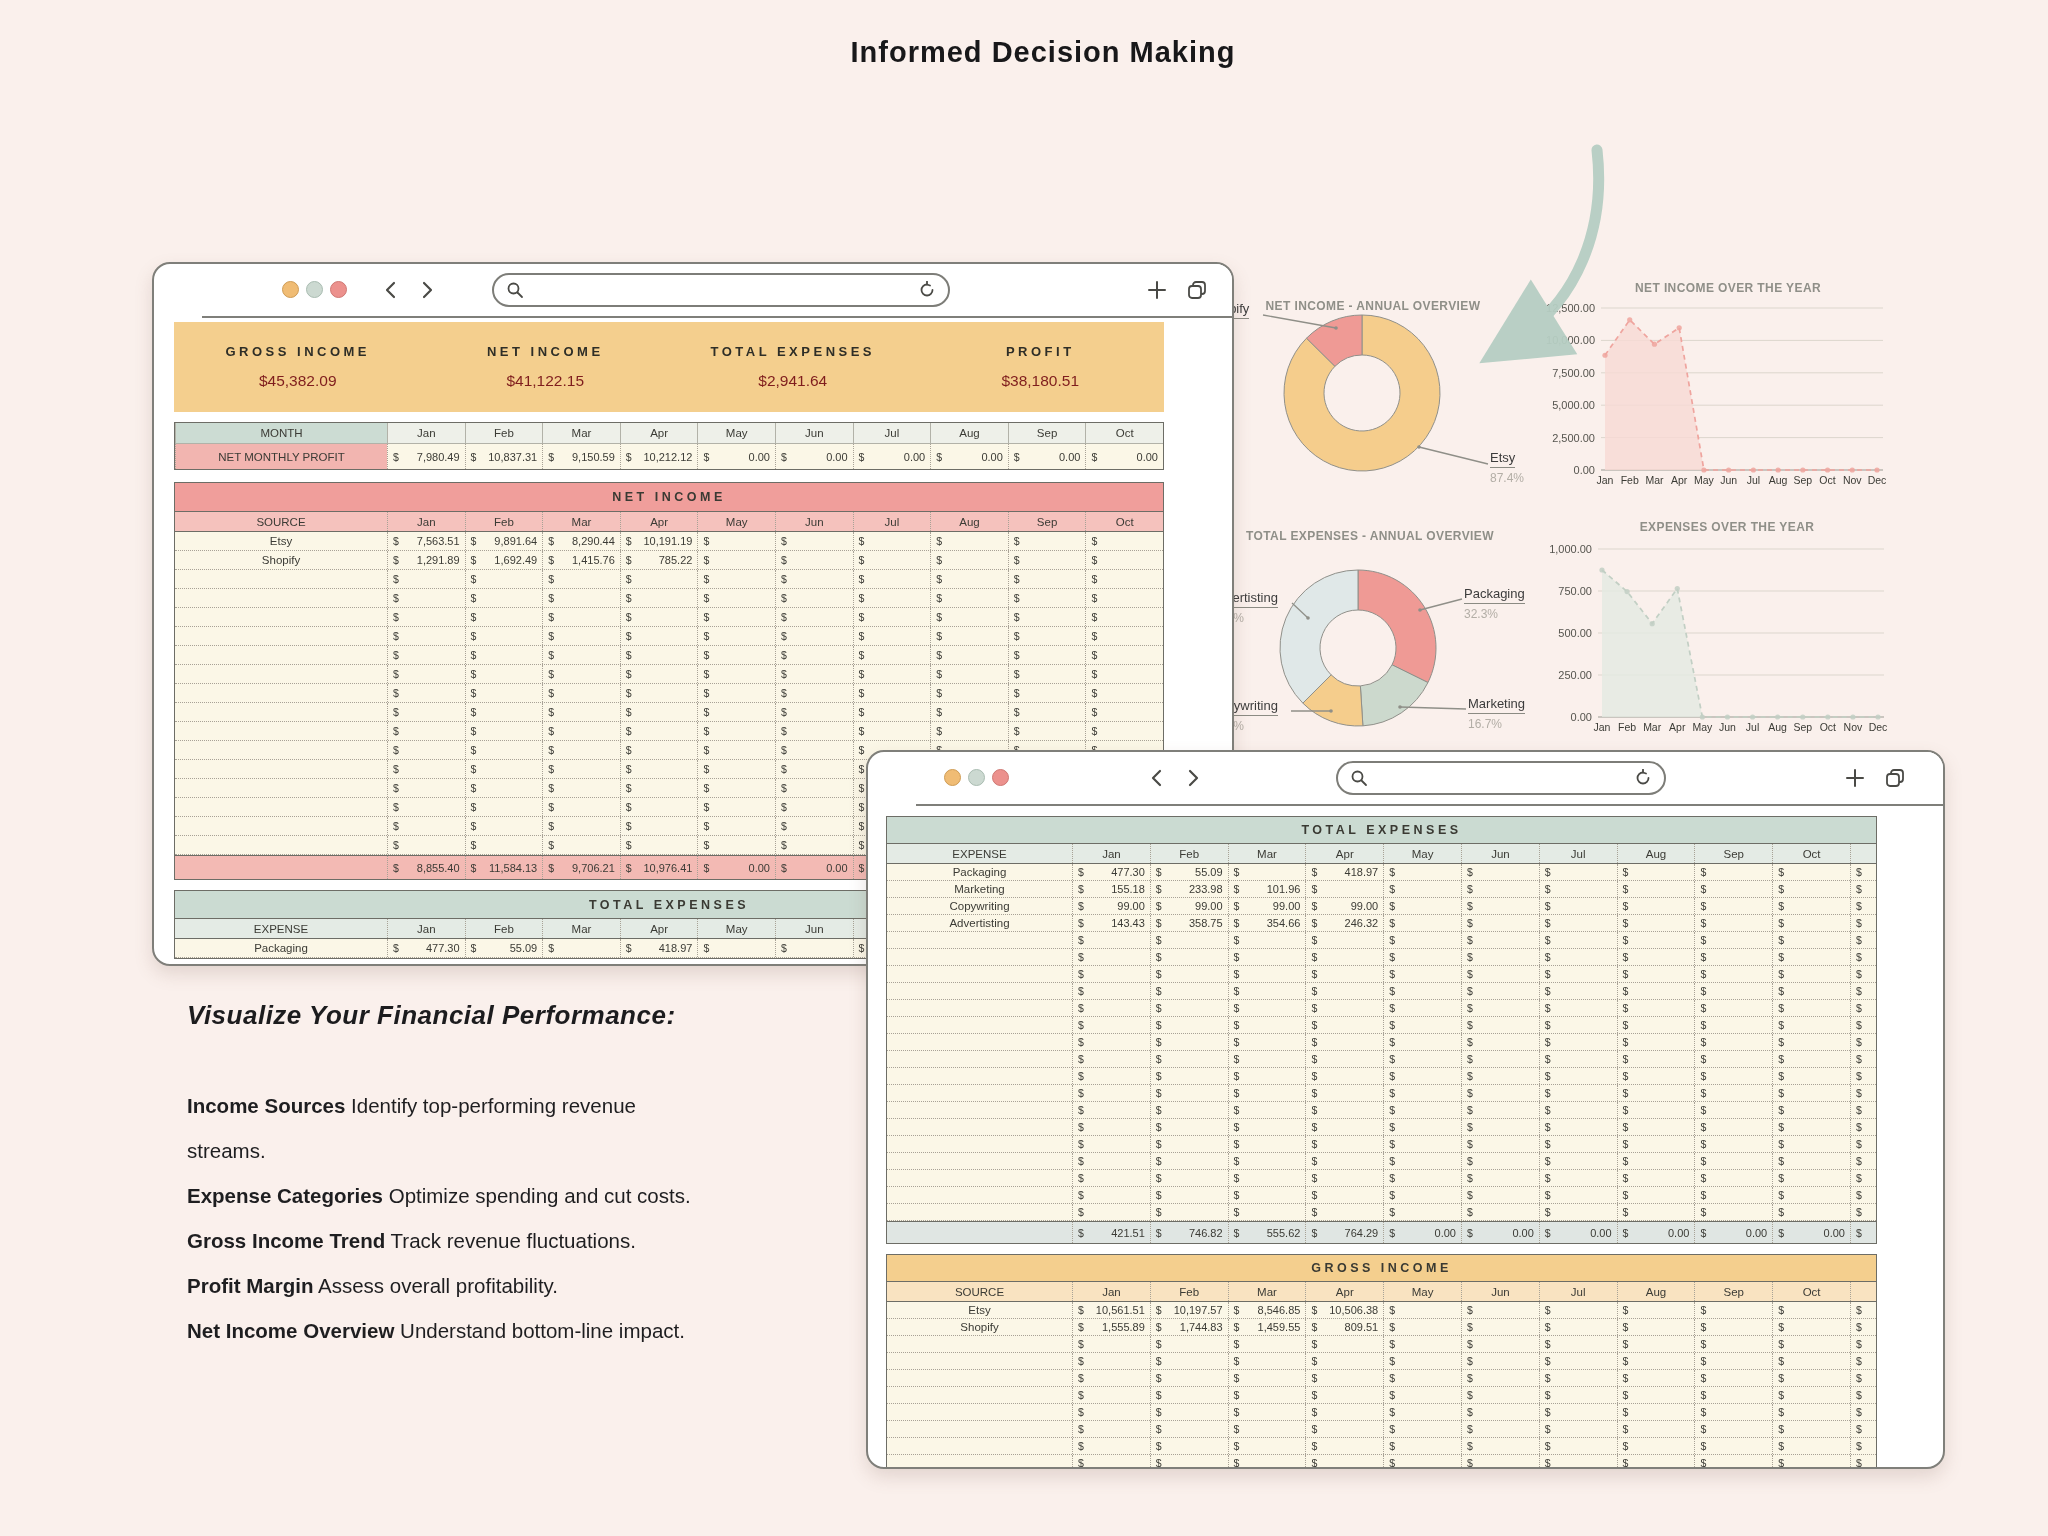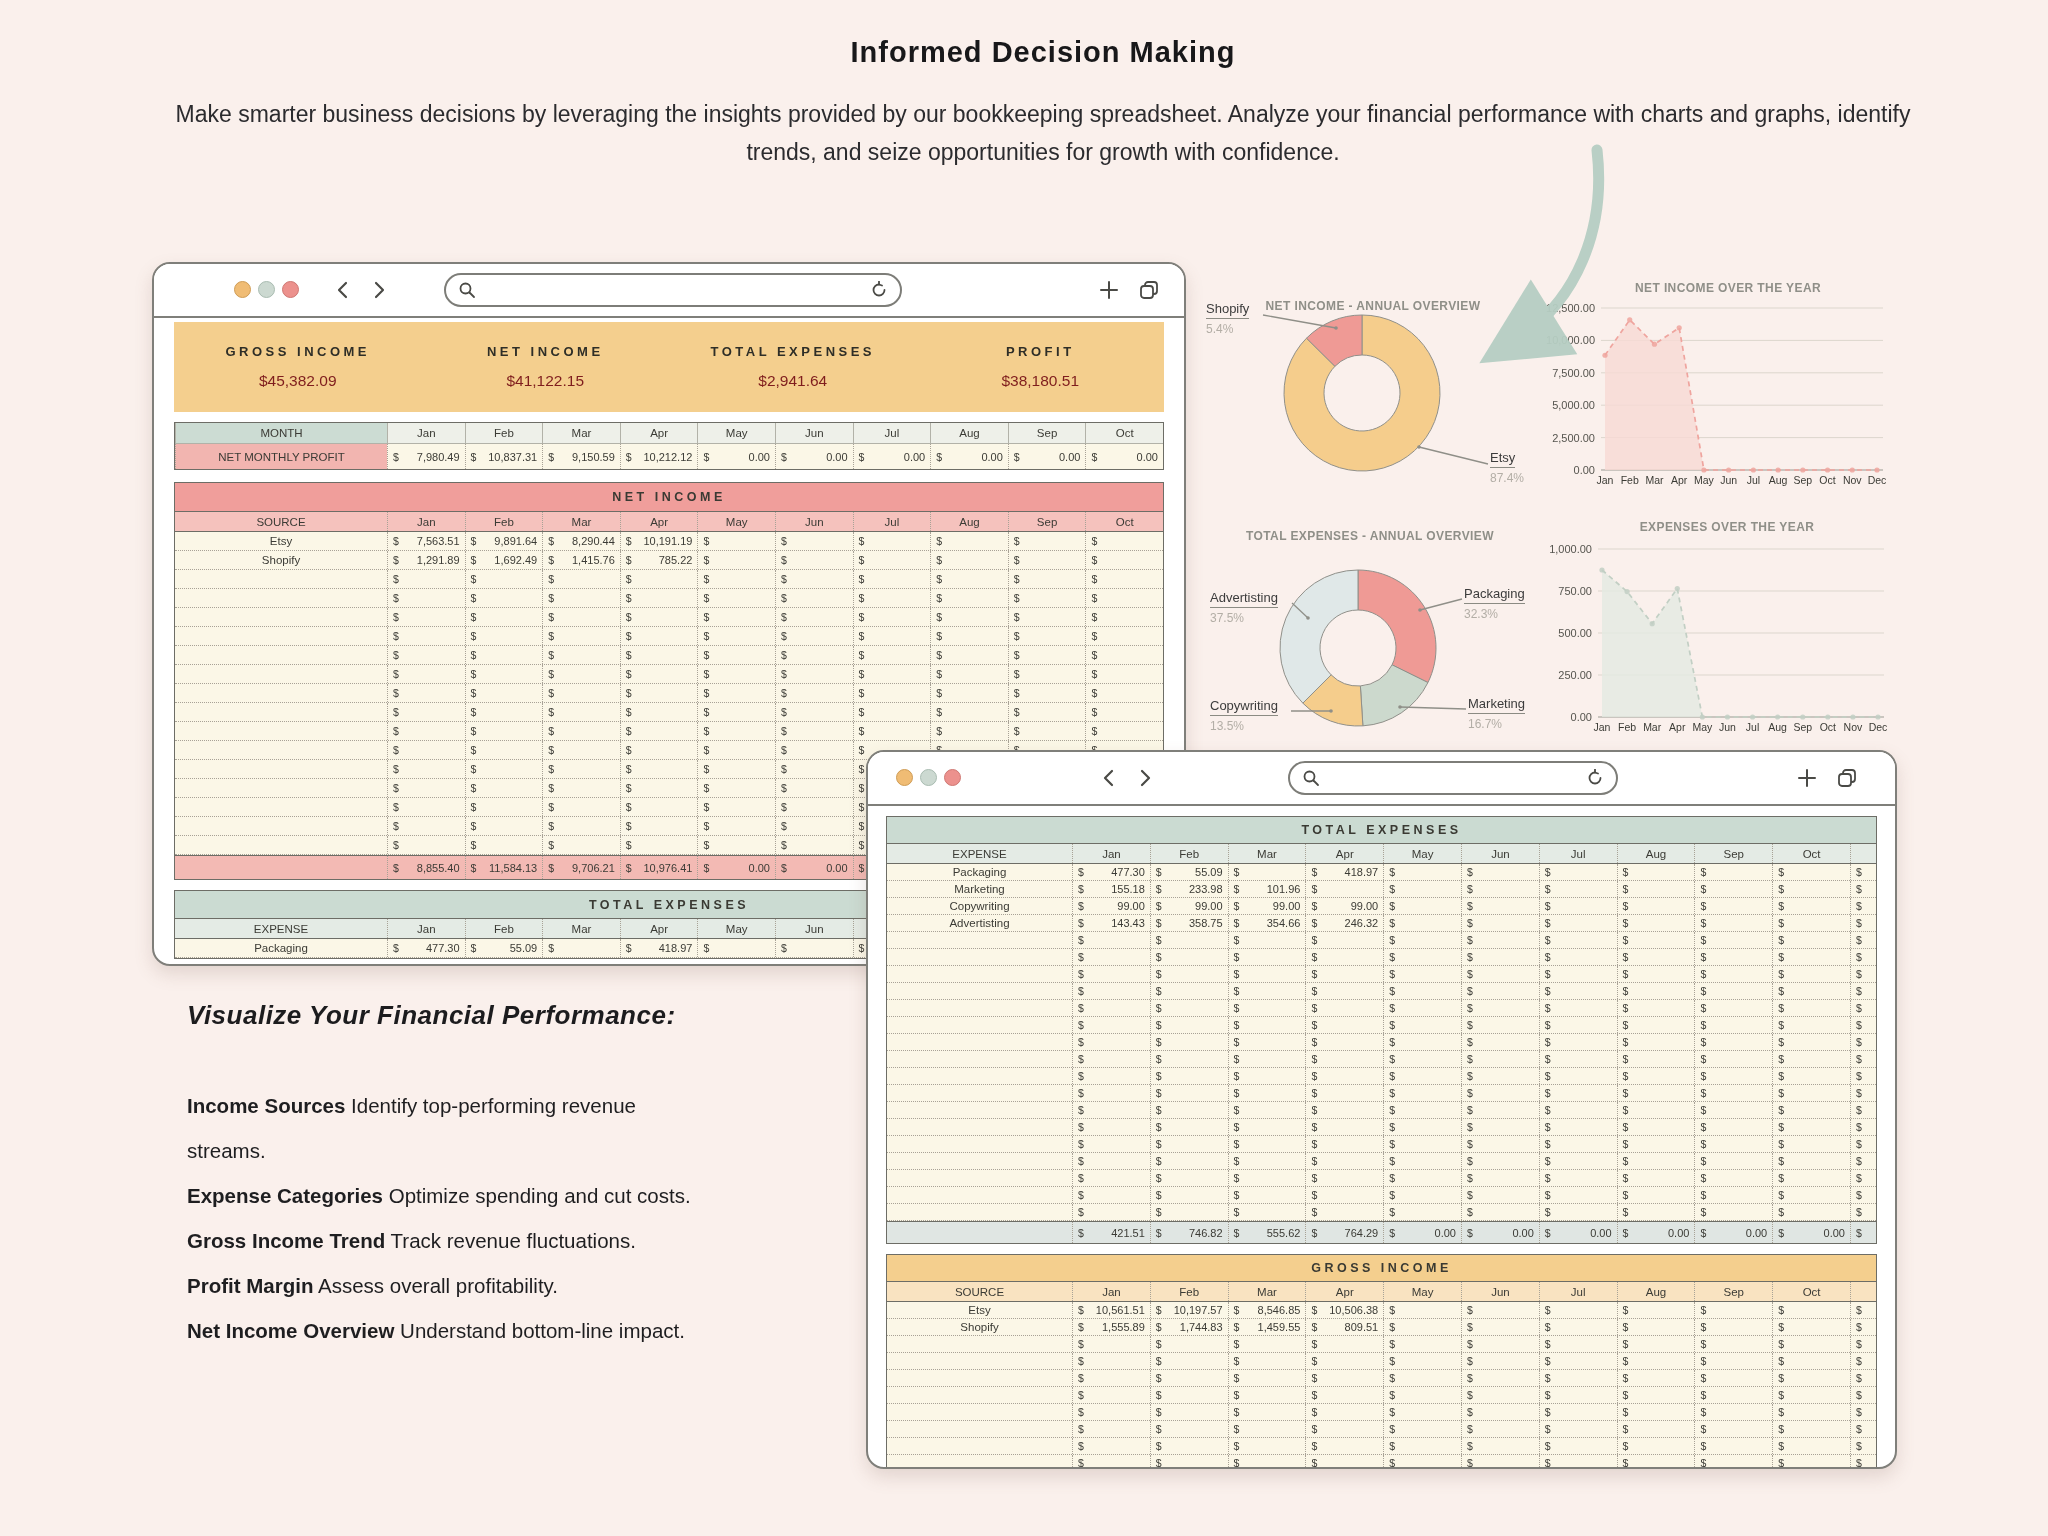--- a/index.html
+++ b/index.html
@@ -6,21 +6,21 @@
   body{font-family:"Liberation Sans",sans-serif;background:#faf0ec;position:relative;}
   .abs{position:absolute;}
 
   
   #page-header{left:0;top:36px;width:2048px;text-align:center;padding-left:19px;}
   #page-title{font-size:29px;font-weight:bold;color:#18181a;letter-spacing:1px;}
   #page-subtitle{margin:26px auto 0;width:1800px;font-size:23px;line-height:38px;color:#2b2b2e;font-weight:400;}
 
   
   .bwindow{background:#ffffff;border:2px solid #7f7f7a;border-radius:18px;overflow:hidden;
-           box-shadow:0 8px 18px rgba(120,90,80,.18);}
+           box-shadow:0 8px 18px rgba(120,90,80,.18);padding-left:48px;}
   .topbar{position:relative;height:52px;background:#fff;border-bottom:2px solid #7f7f7a;}
   .tlight{position:absolute;top:17px;width:17px;height:17px;border-radius:50%;box-sizing:border-box;}
   .tl-1{background:#f0bc74;border:1.5px solid #cf9c55;}
   .tl-2{background:#ccd9d1;border:1.5px solid #a9bcb1;}
   .tl-3{background:#ec918d;border:1.5px solid #cf7873;}
   .navchev{position:absolute;top:16px;width:20px;height:20px;}
   .searchpill{position:absolute;top:9px;height:34px;border:2px solid #7d7d78;border-radius:19px;box-sizing:border-box;background:#fff;}
   .pill-icon{position:absolute;top:6px;width:18px;height:18px;}
   .tb-icon{position:absolute;top:16px;width:20px;height:20px;}
 
@@ -69,21 +69,20 @@
   #notes-heading{font-size:26px;font-weight:bold;font-style:italic;letter-spacing:.5px;}
   #notes-list{margin-top:52px;}
   #notes-list p{margin:0;font-size:20.5px;line-height:45px;font-weight:400;color:#1e1e20;}
   #notes-list b{font-weight:bold;}
 </style>
 </head>
 <body>
 
 <div class="abs" id="page-header">
   <div id="page-title">Informed Decision Making</div>
-  <p id="page-subtitle">Make smarter business decisions by leveraging the insights provided by our bookkeeping spreadsheet. Analyze your financial performance with charts and graphs, identify trends, and seize opportunities for growth with confidence.</p>
 </div>
 
 <div class="chart-title" style="left:1193px;top:299px;">NET INCOME - ANNUAL OVERVIEW</div>
 <svg class="abs" id="donut1" style="left:1282px;top:313px;" width="160" height="160">
     <path d="M80,2 A78,78 0 1 1 24.500217177675758,25.193302355689745 L52.961644266047166,53.29930114764372 A38,38 0 1 0 80,42 Z" fill="#f5cd8c" stroke="#90908a" stroke-width="1"></path>
     <path d="M24.500217177675758,25.193302355689745 A78,78 0 0 1 79.99999999999999,2 L80,42 A38,38 0 0 0 52.961644266047166,53.29930114764372 Z" fill="#ef9a95" stroke="#90908a" stroke-width="1"></path>
   </svg>
 <div class="donut-label" style="left:1206px;top:301px;">
   <span class="nm">Shopify</span>
   <span class="pc">5.4%</span>

